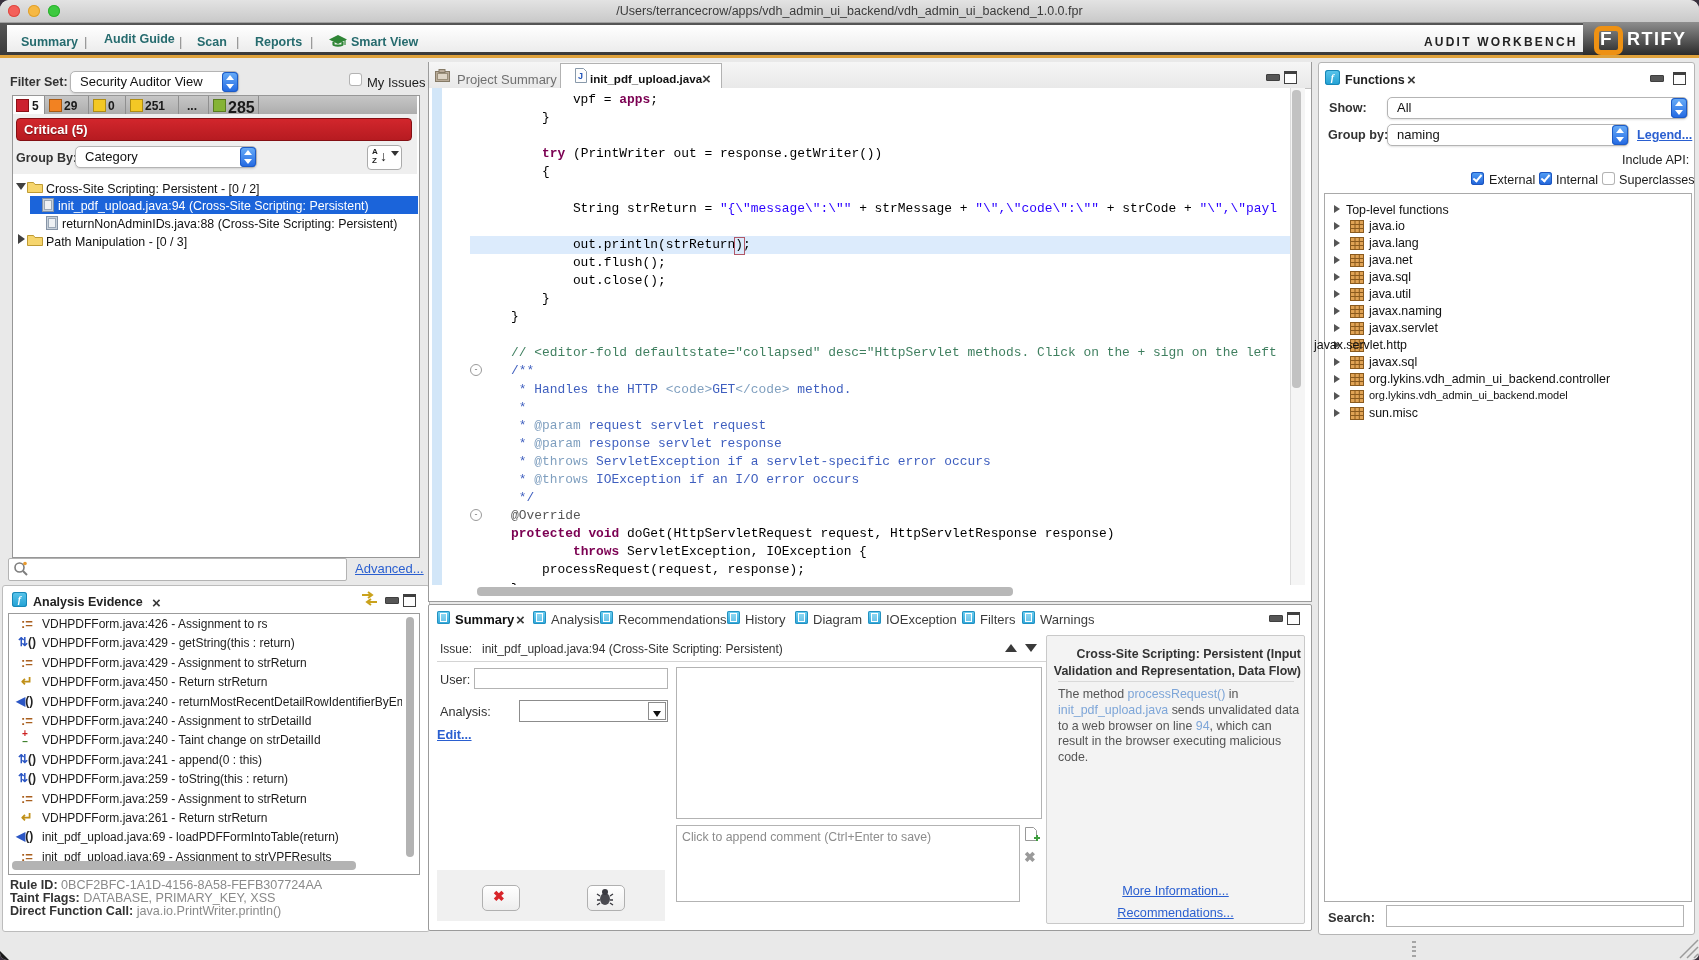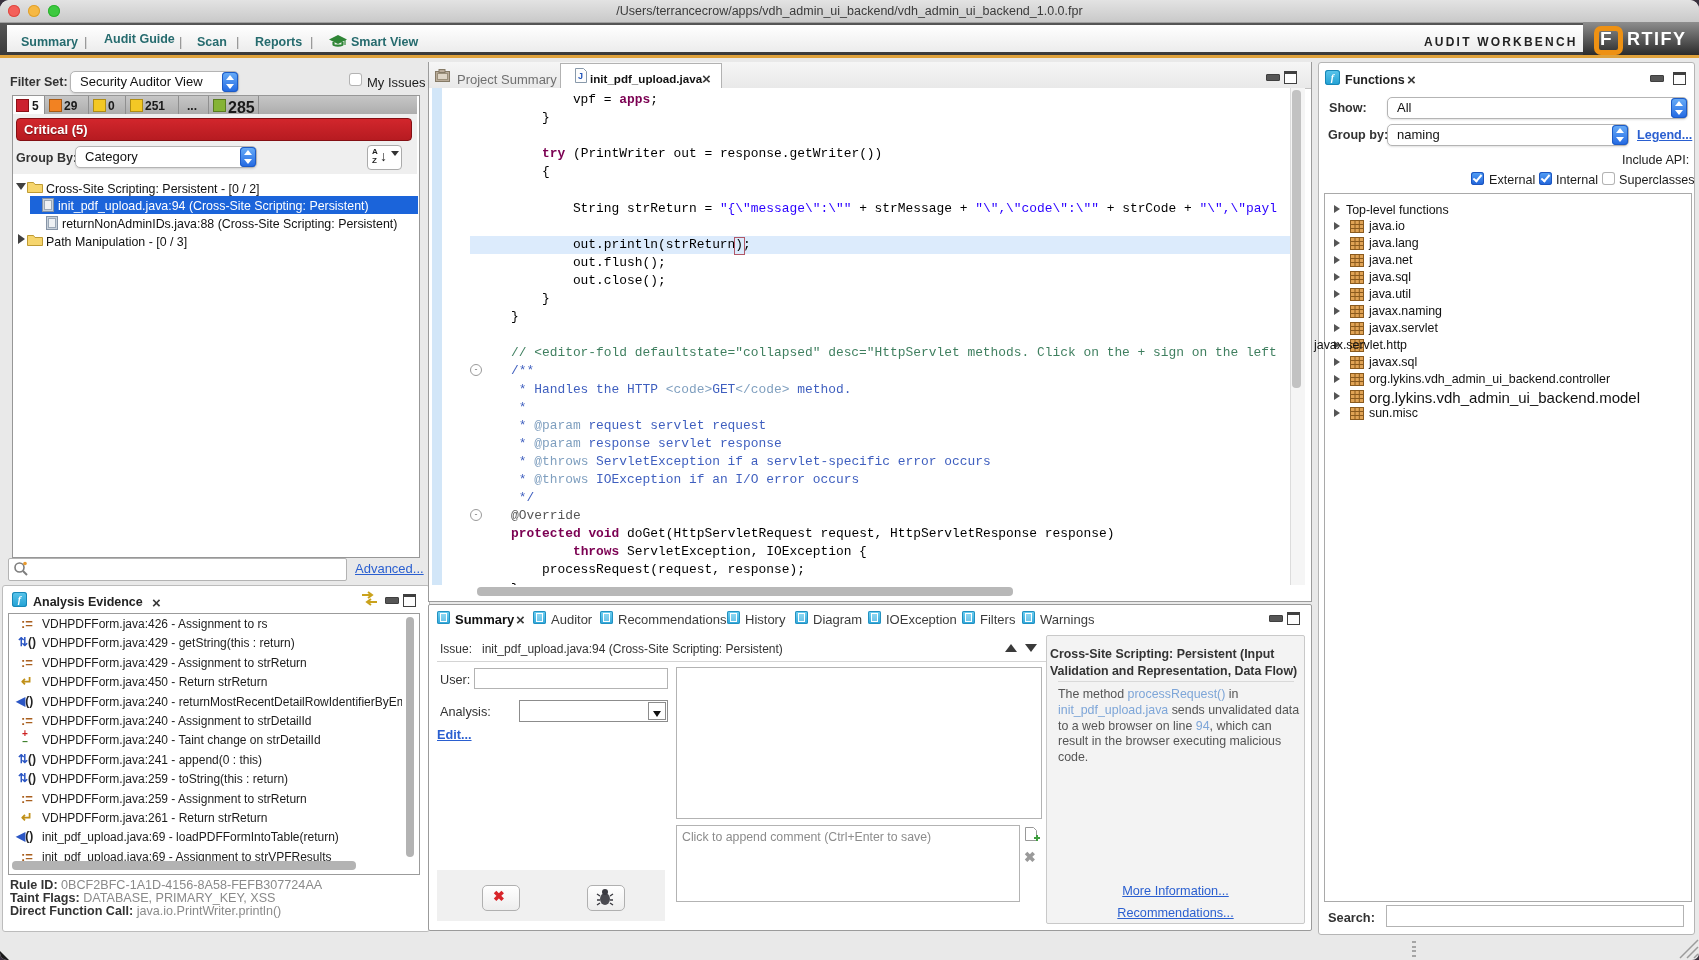--- a/index.html
+++ b/index.html
@@ -236,21 +236,21 @@
 <div class="abs" style="left:41px;top:421px;width:10px;height:10px;border:1px solid #9a9a9a;border-radius:50%;background:#fff;color:#777;font-size:9px;line-height:9px;text-align:center">-</div>
 </div>
 <div class="abs" style="left:1290px;top:88px;width:14px;height:497px;background:#f5f5f5;border-left:1px solid #dcdcdc"></div>
 <div class="abs" style="left:1292px;top:90px;width:9px;height:298px;background:#c2c2c2;border-radius:4px"></div>
 <div class="abs" style="left:477px;top:587px;width:536px;height:9px;background:#b8b8b8;border-radius:4px"></div>
 
 <div class="abs" style="left:428px;top:604px;width:884px;height:327px;background:#fff;border:1px solid #9b9b9b;box-sizing:border-box;border-radius:2px"></div>
 <div class="tabico" style="left:437px;top:611px"></div>
 <div class="abs" style="left:455px;top:612px;font-size:13px;font-weight:bold;color:#111">Summary</div>
 <div class="tabico" style="left:533px;top:611px"></div>
-<div class="abs" style="left:551px;top:612px;font-size:13px;font-weight:normal;color:#3c3c3c">Auditor</div>
+<div class="abs" style="left:551px;top:612px;font-size:13px;font-weight:normal;color:#3c3c3c">Analysis</div>
 <div class="tabico" style="left:600px;top:611px"></div>
 <div class="abs" style="left:618px;top:612px;font-size:13px;font-weight:normal;color:#3c3c3c">Recommendations</div>
 <div class="tabico" style="left:727px;top:611px"></div>
 <div class="abs" style="left:745px;top:612px;font-size:13px;font-weight:normal;color:#3c3c3c">History</div>
 <div class="tabico" style="left:795px;top:611px"></div>
 <div class="abs" style="left:813px;top:612px;font-size:13px;font-weight:normal;color:#3c3c3c">Diagram</div>
 <div class="tabico" style="left:868px;top:611px"></div>
 <div class="abs" style="left:886px;top:612px;font-size:13px;font-weight:normal;color:#3c3c3c">IOException</div>
 <div class="tabico" style="left:962px;top:611px"></div>
 <div class="abs" style="left:980px;top:612px;font-size:13px;font-weight:normal;color:#3c3c3c">Filters</div>
@@ -280,21 +280,21 @@
 <div class="abs" style="left:437px;top:870px;width:228px;height:51px;background:#f0f0f0"></div>
 <div class="abs" style="left:482px;top:885px;width:36px;height:24px;background:linear-gradient(#fff,#ededed);border:1px solid #b0b0b0;border-radius:5px"></div>
 <div class="abs" style="left:493px;top:888px;font-size:14px;font-weight:bold;color:#d8252a">✖</div>
 <div class="abs" style="left:587px;top:885px;width:36px;height:24px;background:linear-gradient(#fff,#ededed);border:1px solid #b0b0b0;border-radius:5px"></div>
 <svg class="abs" style="left:596px;top:888px" width="18" height="18">
       <ellipse cx="9" cy="11" rx="5" ry="6" fill="#4a4a50"></ellipse>
       <circle cx="9" cy="4" r="3" fill="#3a3a40"></circle>
       <path d="M4 8L1 6M4 12H1M4 15l-3 2M14 8l3-2M14 12h3M14 15l3 2" stroke="#3a3a40" stroke-width="1.4"></path>
     </svg>
 <div class="abs" style="left:1046px;top:635px;width:259px;height:289px;background:#f3f3f3;border:1px solid #c9c9c9;box-sizing:border-box;border-radius:2px"></div>
-<div class="abs" style="left:1050px;top:646px;width:251px;text-align:left;font-size:12.4px;font-weight:bold;color:#333;line-height:16.5px">Cross-Site Scripting: Persistent (Input Validation and Representation, Data Flow)</div>
+<div class="abs" style="left:1050px;top:646px;width:251px;text-align:right;font-size:12.4px;font-weight:bold;color:#333;line-height:16.5px">Cross-Site Scripting: Persistent (Input Validation and Representation, Data Flow)</div>
 <div class="abs" style="left:1058px;top:681px;width:236px;height:1px;background:#d9d9d9"></div>
 <div class="abs" style="left:1058px;top:687px;width:247px;font-size:12.4px;color:#555;line-height:15.8px">The method <span style="color:#7ea6d8">processRequest()</span> in <span style="color:#7ea6d8">init_pdf_upload.java</span> sends unvalidated data to a web browser on line <span style="color:#7ea6d8">94</span>, which can result in the browser executing malicious code.</div>
 <div class="abs link" style="left:1052px;top:884px;width:247px;text-align:center;font-size:12.7px">More Information...</div>
 <div class="abs link" style="left:1052px;top:906px;width:247px;text-align:center;font-size:12.7px">Recommendations...</div>
 
 <div class="abs" style="left:1318px;top:62px;width:377px;height:873px;background:#fff;border:1px solid #b5b5b5;box-sizing:border-box;border-radius:3px"></div>
 <div class="hicon" style="left:1325px;top:70px">f</div>
 <div class="abs" style="left:1345px;top:73px;font-size:12.5px;font-weight:bold;color:#222">Functions</div>
 <div class="abs xg" style="left:1407px;top:73px">×</div>
 <div class="icomin" style="left:1650px;top:75px"></div>
@@ -384,21 +384,21 @@
 <svg class="abs" style="left:1350px;top:373px" width="14" height="13">
       <rect x="0.5" y="0.5" width="13" height="12" fill="#e0a355" stroke="#8a5a1e"></rect>
       <path d="M5 0.5v12M9.3 0.5v12M0.5 4.5h13M0.5 8.5h13" stroke="#8a5a1e" stroke-width="1" fill="none"></path>
     </svg>
 <div class="abs" style="left:1369px;top:372px;font-size:12.4px;color:#111">org.lykins.vdh_admin_ui_backend.controller</div>
 <div class="abs" style="left:1334px;top:392px;width:0;height:0;border-top:4px solid transparent;border-bottom:4px solid transparent;border-left:6px solid #555"></div>
 <svg class="abs" style="left:1350px;top:390px" width="14" height="13">
       <rect x="0.5" y="0.5" width="13" height="12" fill="#e0a355" stroke="#8a5a1e"></rect>
       <path d="M5 0.5v12M9.3 0.5v12M0.5 4.5h13M0.5 8.5h13" stroke="#8a5a1e" stroke-width="1" fill="none"></path>
     </svg>
-<div class="abs" style="left:1369px;top:389px;font-size:15px;color:#111">org.lykins.vdh_admin_ui_backend.model</div>
+<div class="abs" style="left:1369px;top:389px;font-size:11px;color:#111">org.lykins.vdh_admin_ui_backend.model</div>
 <div class="abs" style="left:1334px;top:409px;width:0;height:0;border-top:4px solid transparent;border-bottom:4px solid transparent;border-left:6px solid #555"></div>
 <svg class="abs" style="left:1350px;top:407px" width="14" height="13">
       <rect x="0.5" y="0.5" width="13" height="12" fill="#e0a355" stroke="#8a5a1e"></rect>
       <path d="M5 0.5v12M9.3 0.5v12M0.5 4.5h13M0.5 8.5h13" stroke="#8a5a1e" stroke-width="1" fill="none"></path>
     </svg>
 <div class="abs" style="left:1369px;top:406px;font-size:12.4px;color:#111">sun.misc</div>
 <div class="abs" style="left:1328px;top:910px;font-size:12.8px;font-weight:bold;color:#333">Search:</div>
 <div class="inp" style="left:1386px;top:905px;width:298px;height:22px;box-sizing:border-box"></div>
 <div class="abs" style="left:1412px;top:941px;width:5px;height:16px;display:flex;flex-direction:column;justify-content:space-between">
       <span style="width:4px;height:2px;background:#a5a5a5"></span>

